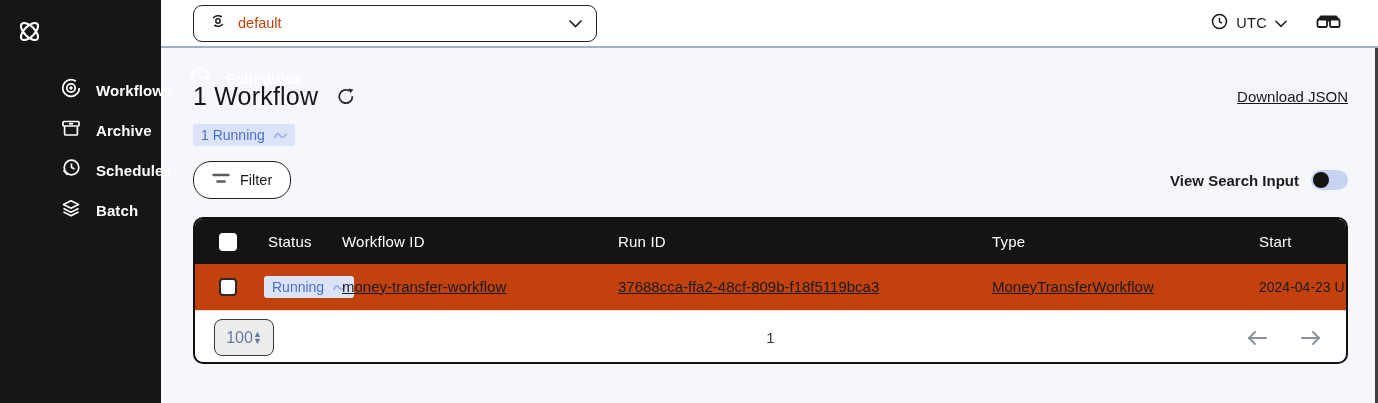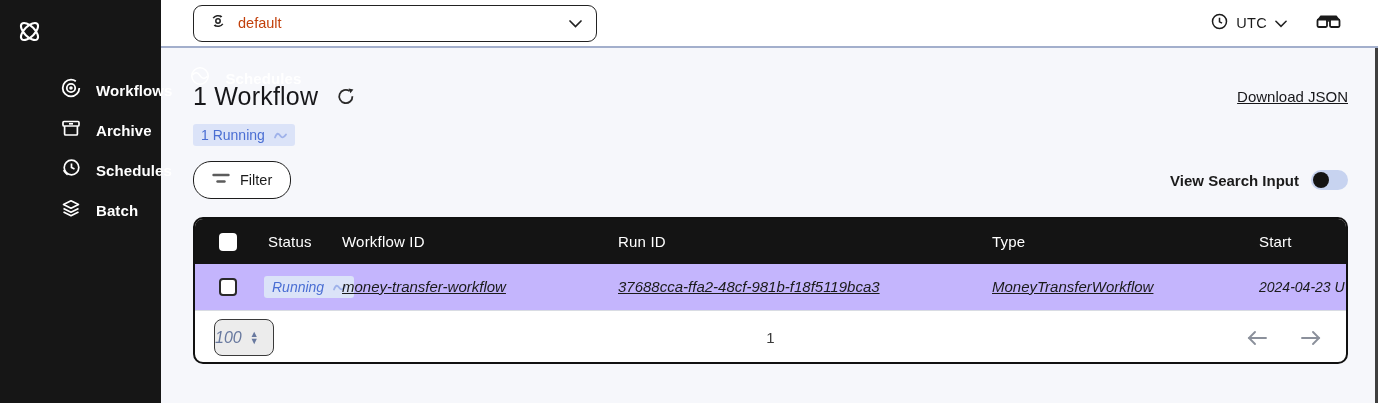--- a/index.html
+++ b/index.html
@@ -76,33 +76,33 @@
   .wf-table {
     margin-top:18px; width:1155px; height:147px;
     border:2px solid #111; border-radius:10px; background:#fff; overflow:hidden;
   }
   .t-grid { display:grid; grid-template-columns:42px 105px 276px 374px 267px 1fr; align-items:center; }
   .t-head { background:#141414; color:#fff; height:45px; }
   .t-head .cell { font-size:15px; font-weight:500; letter-spacing:.2px; white-space:nowrap; }
   .cb-cell { display:flex; justify-content:flex-end; padding-right:0; }
   .checkbox-header { width:18px; height:18px; background:#fff; border-radius:4px; cursor:pointer; }
   .checkbox-row { width:18px; height:18px; background:#fff; border:2px solid #2a2a2a; border-radius:4px; cursor:pointer; }
-  .t-row { height:46px; background:#c4b5fd;font-style:italic; }
+  .t-row { height:46px; background:#c2410c; }
   .t-row .cell { white-space:nowrap; }
   .wf-link { font-size:15px; color:#1b1b1b; text-decoration:underline; cursor:pointer; }
   .start-val { font-size:14px; color:#1b1b1b; }
 
   .t-footer {
     height:54px; border-top:1px solid #d9dce3;
     display:flex; align-items:center; position:relative; padding:0 24px 0 19px;
   }
   .page-size {
     width:60px; height:37px; background:#ececec; border:1.5px solid #3a3a3a;
-    border-radius:8px; display:flex; align-items:center; 
-    gap:8px; cursor:pointer;font-style:italic;
+    border-radius:8px; display:flex; align-items:center; justify-content:center;
+    gap:0; cursor:pointer;
   }
   .page-size .val { font-size:16px; color:#68799f; }
   .stepper { display:flex; flex-direction:column; color:#68799f; font-size:9px; line-height:6.5px; }
   .page-indicator {
     position:absolute; left:0; right:0; text-align:center;
     font-size:15px; color:#3a3a3a;
   }
   .pager { margin-left:auto; display:flex; align-items:center; gap:32px; z-index:1; }
   .pager svg { cursor:pointer; display:block; }
 
@@ -288,21 +288,21 @@
           <span>Running</span>
           <svg width="13" height="9" viewBox="0 0 13 9" fill="none" stroke="#9fb2ea" stroke-width="1.8" stroke-linecap="round">
             <path d="M1 6.5 C3 1.5 4.5 2 6.5 5 C8 7.3 10 6.5 12 3.5"></path>
           </svg>
         </span>
       </div>
       <div class="cell">
         <a class="wf-link">money-transfer-workflow</a>
       </div>
       <div class="cell">
-        <a class="wf-link">37688cca-ffa2-48cf-981b-f18f5119bca3</a>
+        <a class="wf-link">37688cca-ffa2-48cf-809b-f18f5119bca3</a>
       </div>
       <div class="cell">
         <a class="wf-link">MoneyTransferWorkflow</a>
       </div>
       <div class="cell">
         <span class="start-val">2024-04-23 U</span>
       </div>
     </div>
 
     <div class="t-footer">

